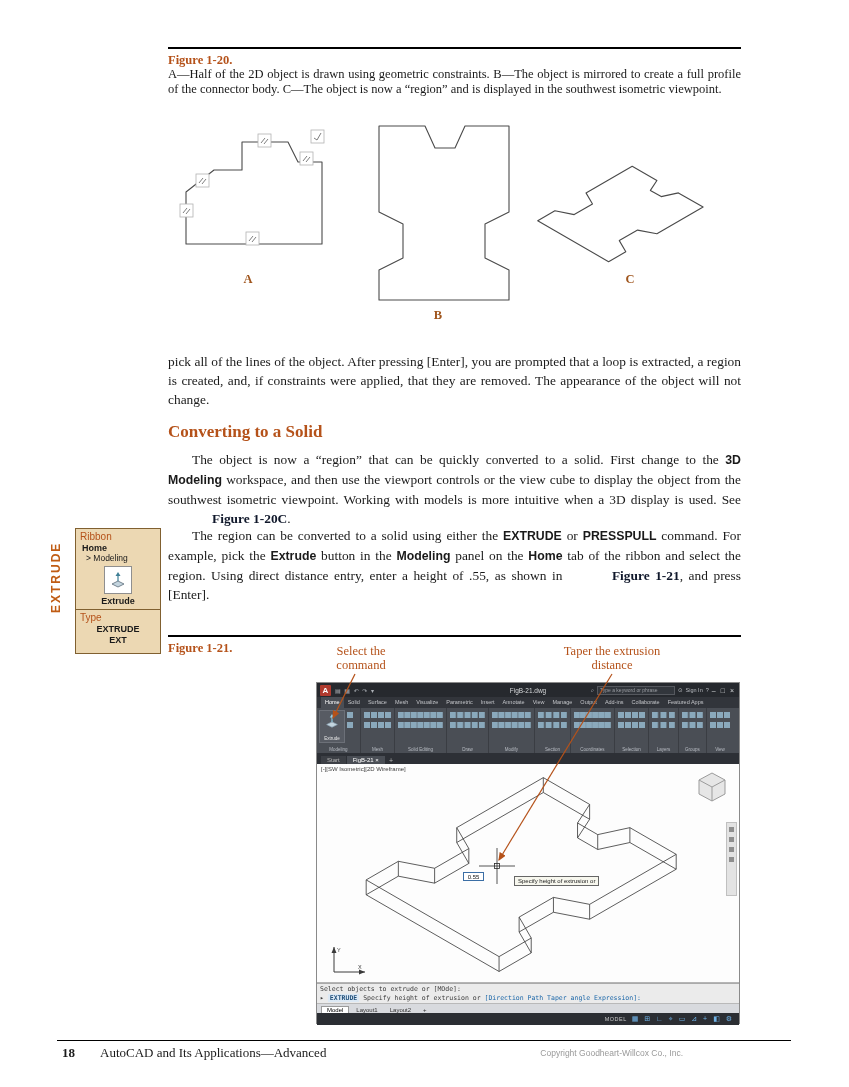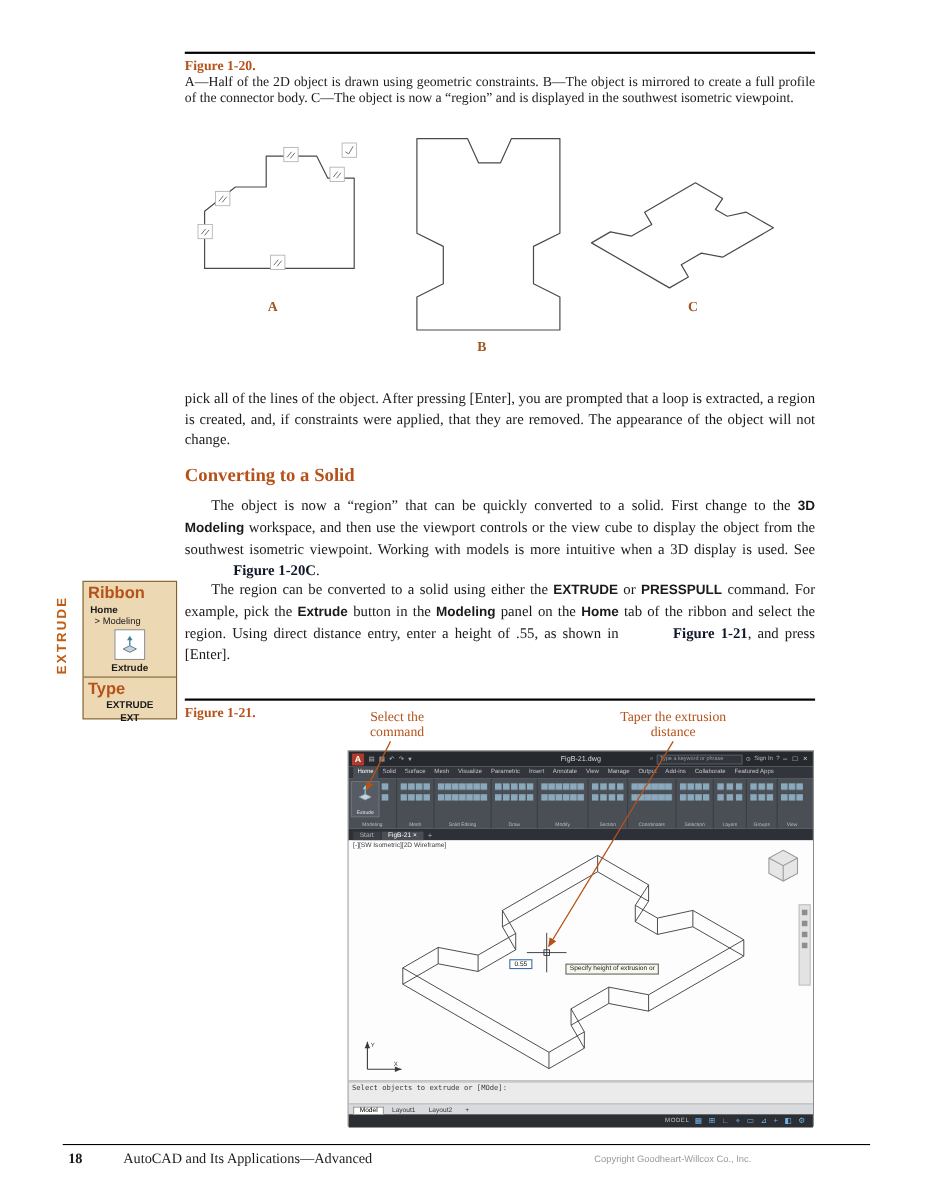--- a/index.html
+++ b/index.html
@@ -26,21 +26,21 @@
   .wf { fill:none; stroke:#3e3e3e; stroke-width:0.9; stroke-linejoin:round; }
 
   
   .vert-label { position:absolute; left:49px; top:527px; height:100px;
     writing-mode:vertical-rl; transform:rotate(180deg);
     font-family:"Liberation Sans",sans-serif; font-weight:bold; font-size:12px;
     color:#c05c14; letter-spacing:2px; text-align:center; }
   .sb { position:absolute; left:75px; top:528px; width:86px; height:126px;
         background:#ecd8b3; border:1px solid #806030;
         font-family:"Liberation Sans",sans-serif; }
-  .sb .sec { color:#b5521a; font-weight:bold; font-size:15px; padding:2px 4px 1px; }
+  .sb .sec { color:#b5521a; font-weight:normal; font-size:10px; padding:2px 4px 1px; }
   .sb .home { font-weight:bold; font-size:9px; padding:0 6px; }
   .sb .modeling { font-size:8.5px; padding:0 10px 2px; }
   .sb .iconwrap { width:28px; height:28px; background:#fff; border:1px solid #8f8f8f; margin:1px auto;
         display:flex; align-items:center; justify-content:center; }
   .sb .btnlabel { text-align:center; font-weight:bold; font-size:9px; padding:1px 0 3px; }
   .sb .div { height:1px; background:#806030; margin:0; }
   .sb .typeline { text-align:center; font-weight:bold; font-size:9px; line-height:11px; }
 
   
   .annot { position:absolute; color:#b5521a; font-size:12.5px; line-height:14px; text-align:center; z-index:7; }
@@ -105,21 +105,21 @@
   .mtab.active { background:#fff; border:1px solid #9a9a9a; border-bottom:none; color:#000; }
 
   .statusbar { height:12px; background:#2b2e33; display:flex; align-items:center; justify-content:flex-end;
                gap:5px; padding:0 5px; }
   .st-model { color:#c8c8c8; font-size:5.5px; letter-spacing:0.5px; }
   .st-icons { color:#6fb3e8; font-size:7px; letter-spacing:2px; }
 
   .overlay { position:absolute; left:300px; top:640px; width:441px; height:400px; z-index:6; pointer-events:none; }
 
   .footer-num { position:absolute; left:62px; top:1045px; font-weight:bold; font-size:13px; }
-  .footer-title { position:absolute; left:100px; top:1045px; font-size:13px;margin-left:12px; }
+  .footer-title { position:absolute; left:100px; top:1045px; font-size:13px; }
   .footer-copy { position:absolute; right:108px; top:1048px; font-size:8.5px; color:#9a9a9a;
                  font-family:"Liberation Sans",sans-serif; }
 </style>
 </head>
 <body>
 
 <div class="page">
 
   <div class="rule" style="left:168px; top:47px; width:573px; height:2px;"></div>
   <div class="abs figlabel" style="left:168px; top:53px;">Figure 1-20.</div>
@@ -338,20 +338,21 @@
         <path d="M40,30 L34,27.5 V32.5 Z" fill="#3a3a3a"></path>
         <line x1="9" y1="30" x2="9" y2="5" stroke="#3a3a3a" stroke-width="1"></line>
         <path d="M9,5 L6.5,11 H11.5 Z" fill="#3a3a3a"></path>
         <text x="33" y="27" font-size="5.5" fill="#3a3a3a">X</text>
         <text x="12" y="10" font-size="5.5" fill="#3a3a3a">Y</text>
       </svg>
     </div>
 
     <div class="cmd">
       <div class="row">Select objects to extrude or [MOde]:</div>
+      <div class="row"><span>▸</span> <span class="cmdchip">EXTRUDE</span><span> Specify height of extrusion or </span><span class="cmdopts">[Direction Path Taper angle Expression]:</span></div>
     </div>
 
     <div class="mtabs">
       <span class="mtab active">Model</span>
       <span class="mtab">Layout1</span>
       <span class="mtab">Layout2</span>
       <span class="mtab">+</span>
     </div>
 
     <div class="statusbar">

